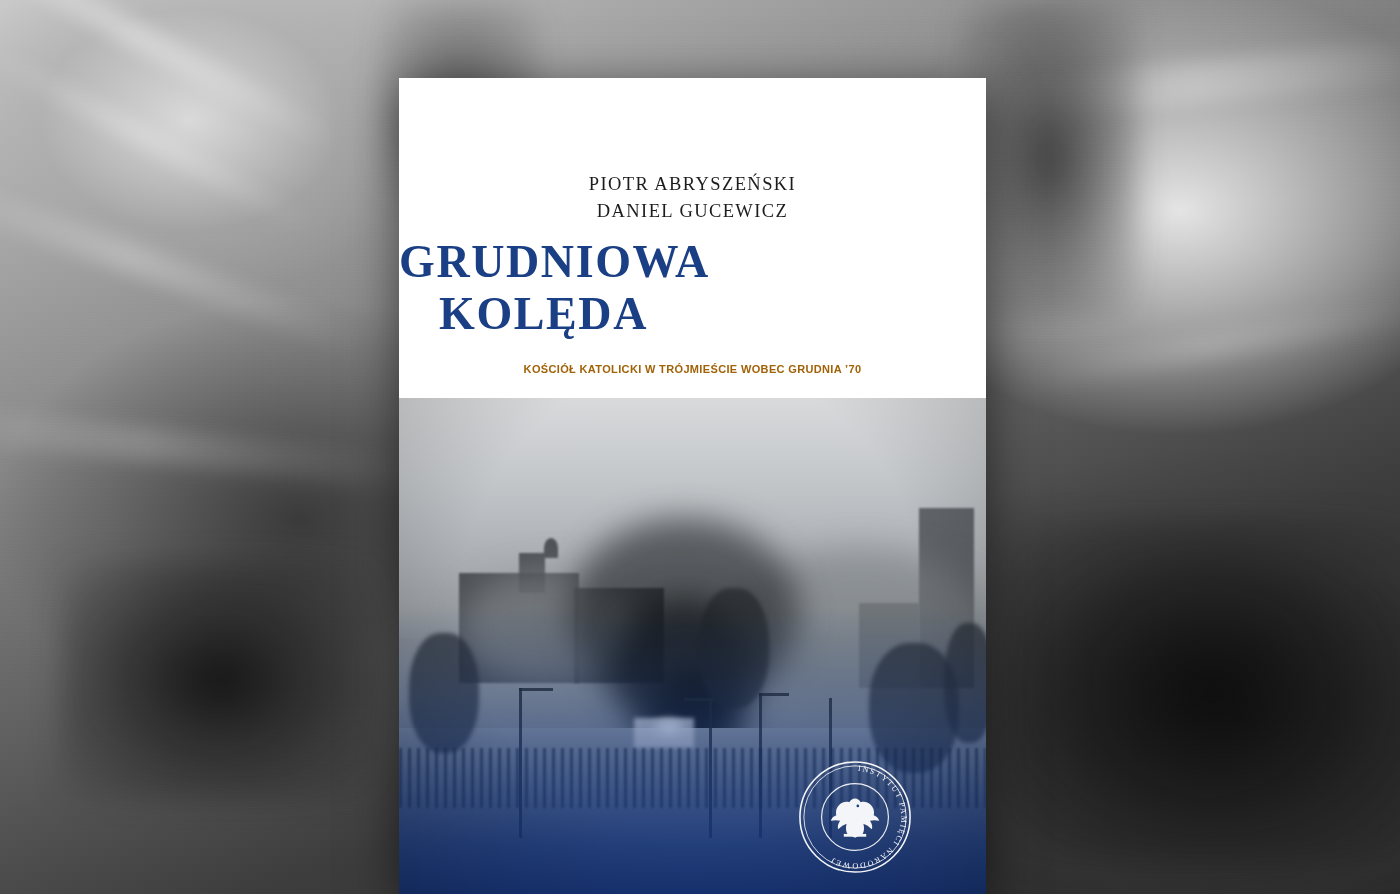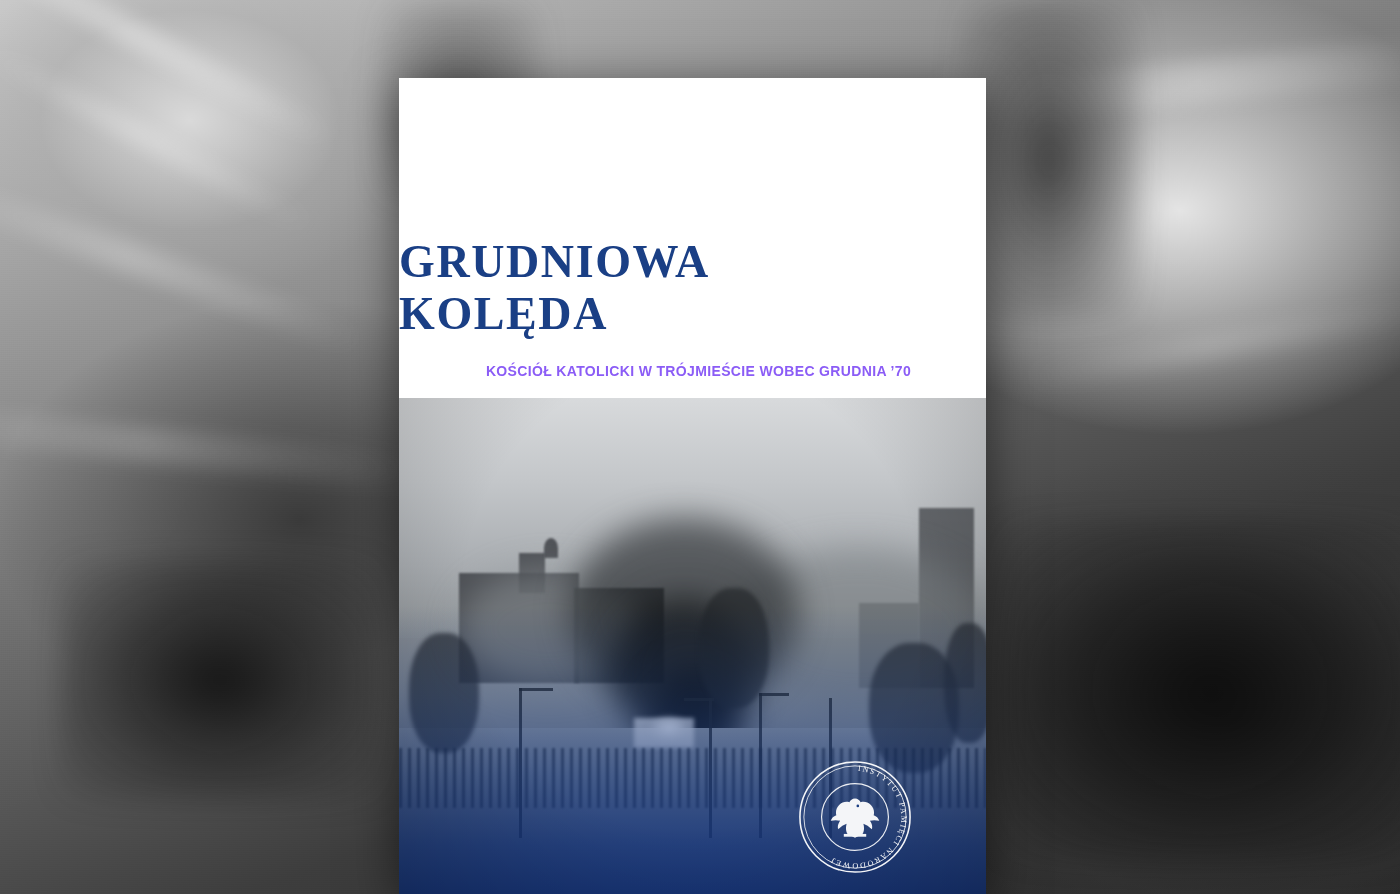--- a/index.html
+++ b/index.html
@@ -109,34 +109,33 @@
     left: 0;
     width: 100%;
     text-align: left;
     color: #1a3f85;
     font-family: "Liberation Serif", serif;
     font-weight: bold;
     font-size: 46px;
     letter-spacing: 1.6px;
     line-height: 1.13;
   }
-  .title .l2 { display: block; }
+  .title .l2 { display: block; padding-left: 40px; }
 
   .subtitle {
     position: absolute;
     top: 285px;
     left: 0;
     width: 100%;
     text-align: center;
-    color: #8b5cf6;
+    color: #a16207;
     font-family: "Liberation Sans", sans-serif;
     font-weight: bold;
-    font-size: 14px;
+    font-size: 11px;
     letter-spacing: 0.35px;
-    padding-left: 6px;
   }
 
   
   .cover-photo {
     position: absolute;
     left: 0;
     top: 320px;
     width: 587px;
     height: 496px;
     overflow: hidden;
@@ -267,20 +266,24 @@
     <div class="bg-dark d2"></div>
     <div class="bg-dark d3"></div>
     <div class="bg-dark d4"></div>
     <div class="bg-grain"></div>
   </div>
 
   <div class="cover">
 
     <div class="cover-top">
 
+      <div class="authors">
+        <div>PIOTR ABRYSZEŃSKI</div>
+        <div>DANIEL GUCEWICZ</div>
+      </div>
 
       <div class="title">
         <span class="l1">GRUDNIOWA</span>
         <span class="l2">KOLĘDA</span>
       </div>
 
       <div class="subtitle">KOŚCIÓŁ KATOLICKI W TRÓJMIEŚCIE WOBEC GRUDNIA ’70</div>
     </div>
 
     <div class="cover-photo">

